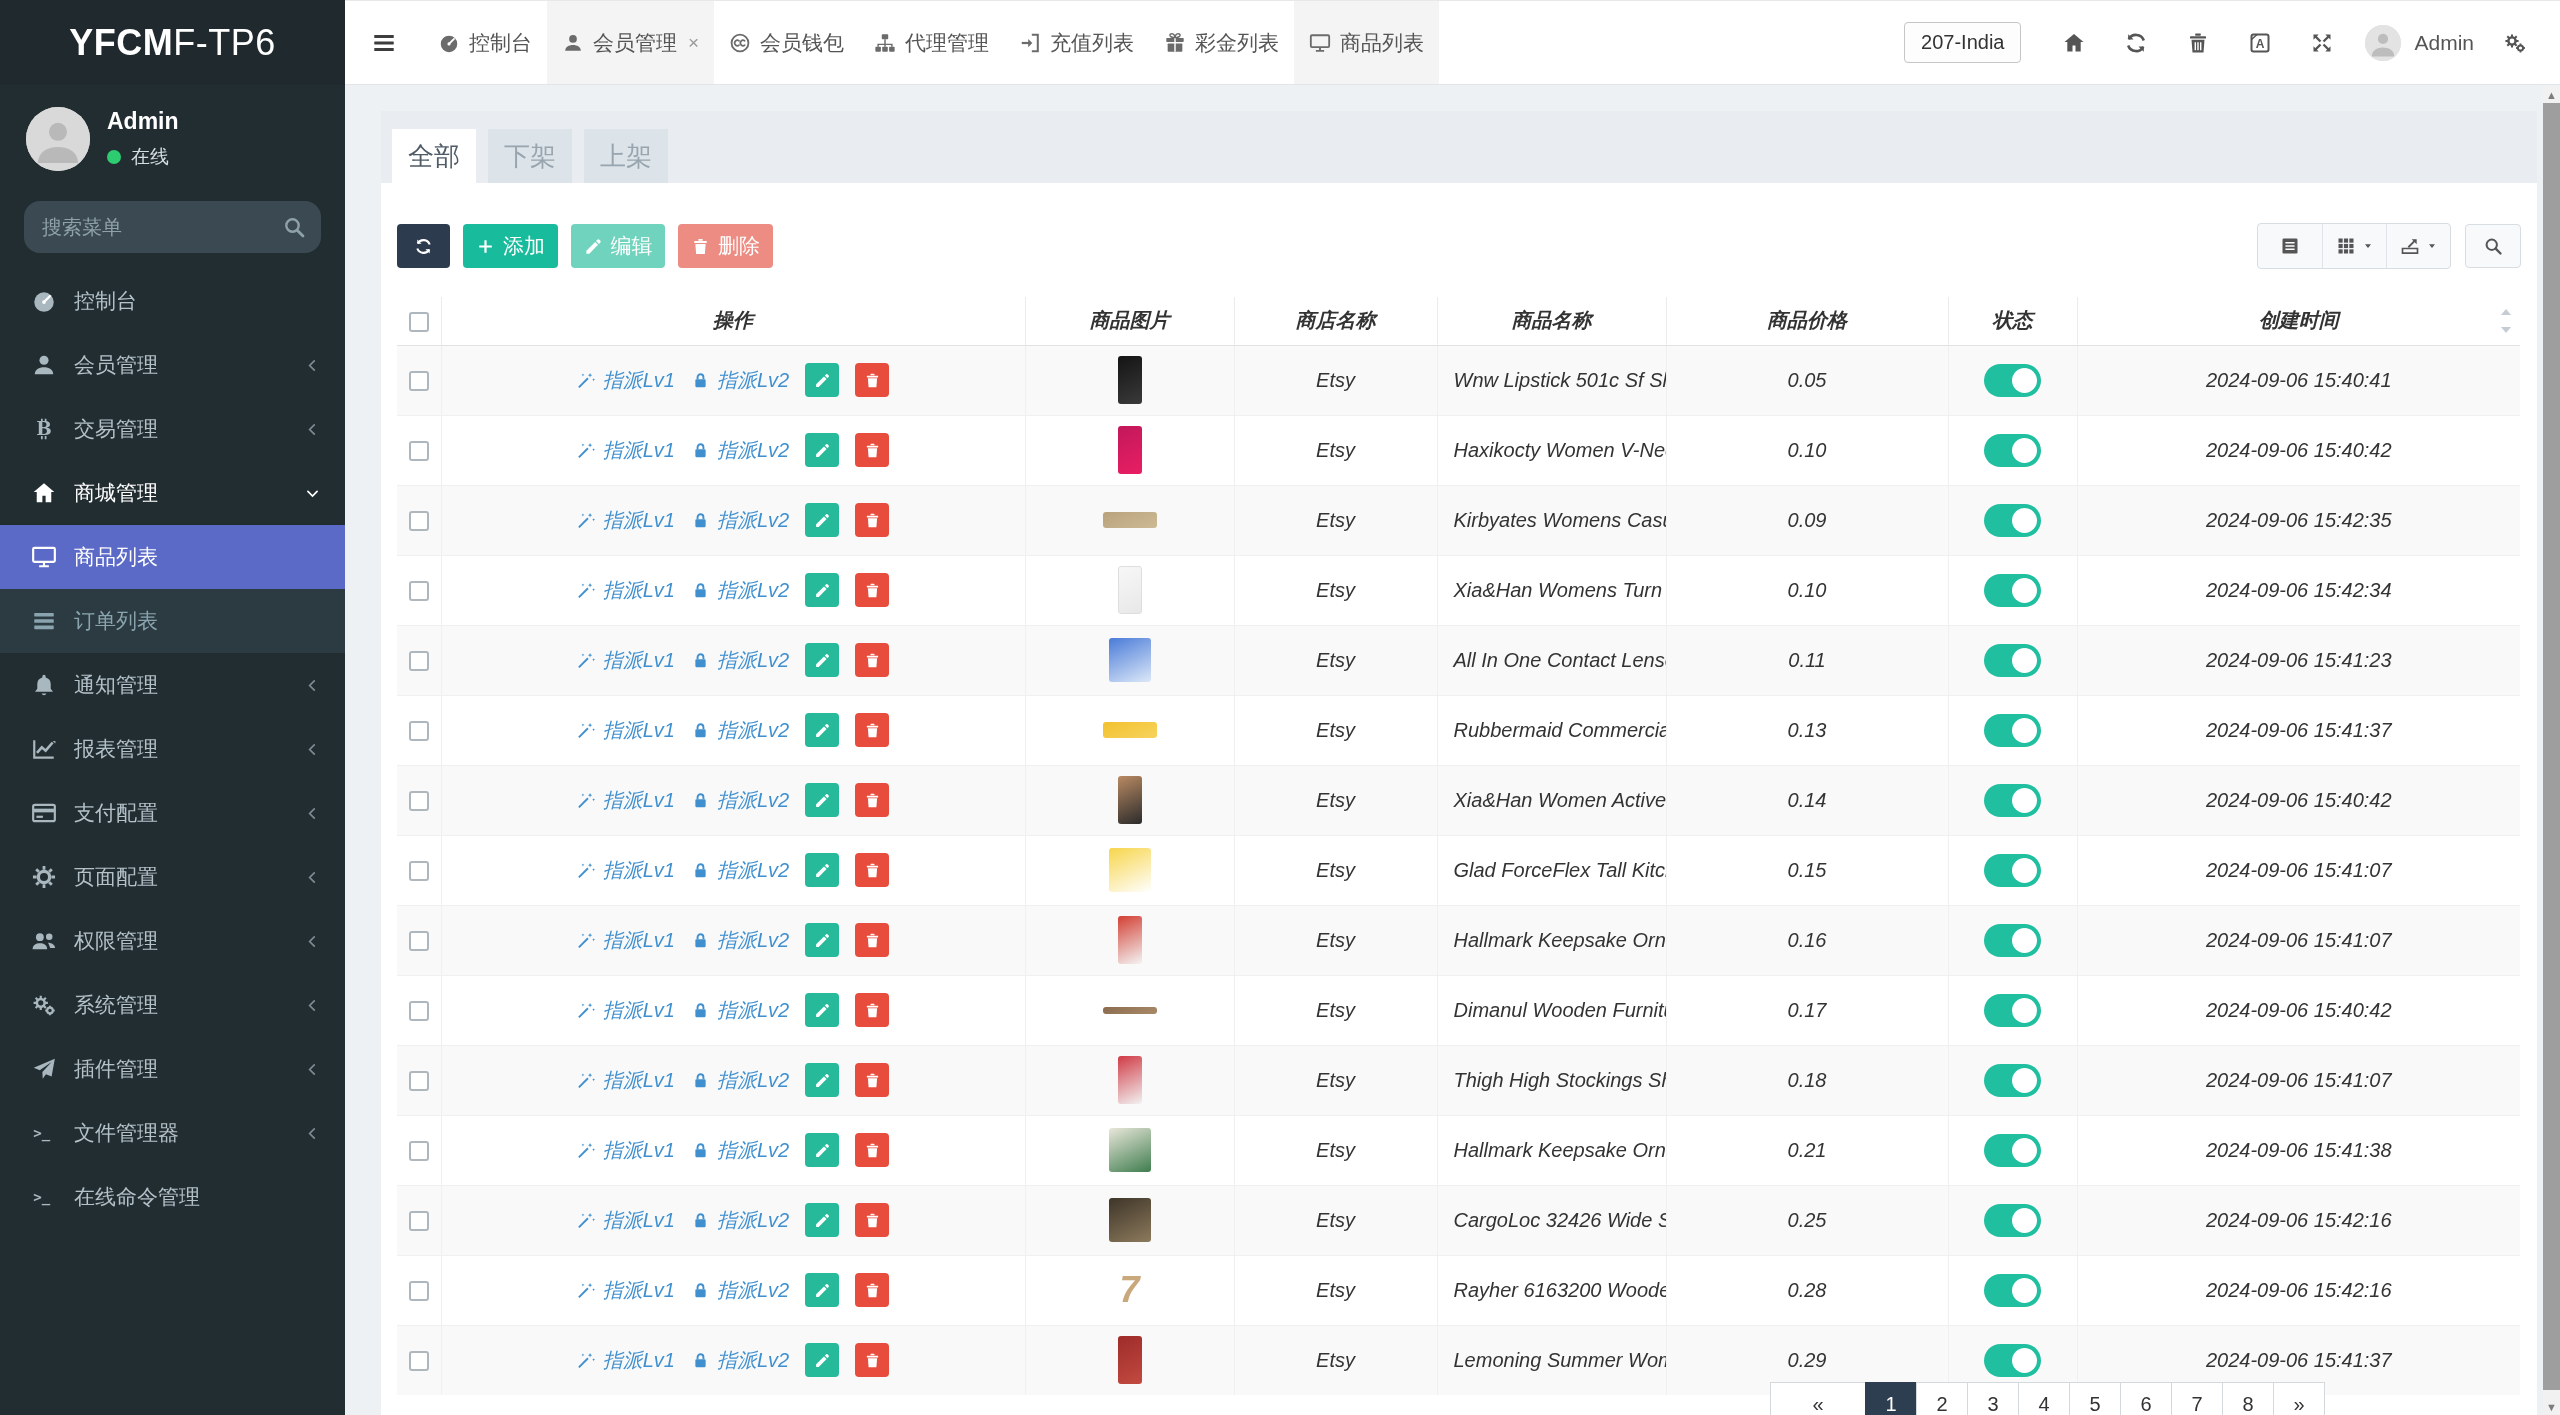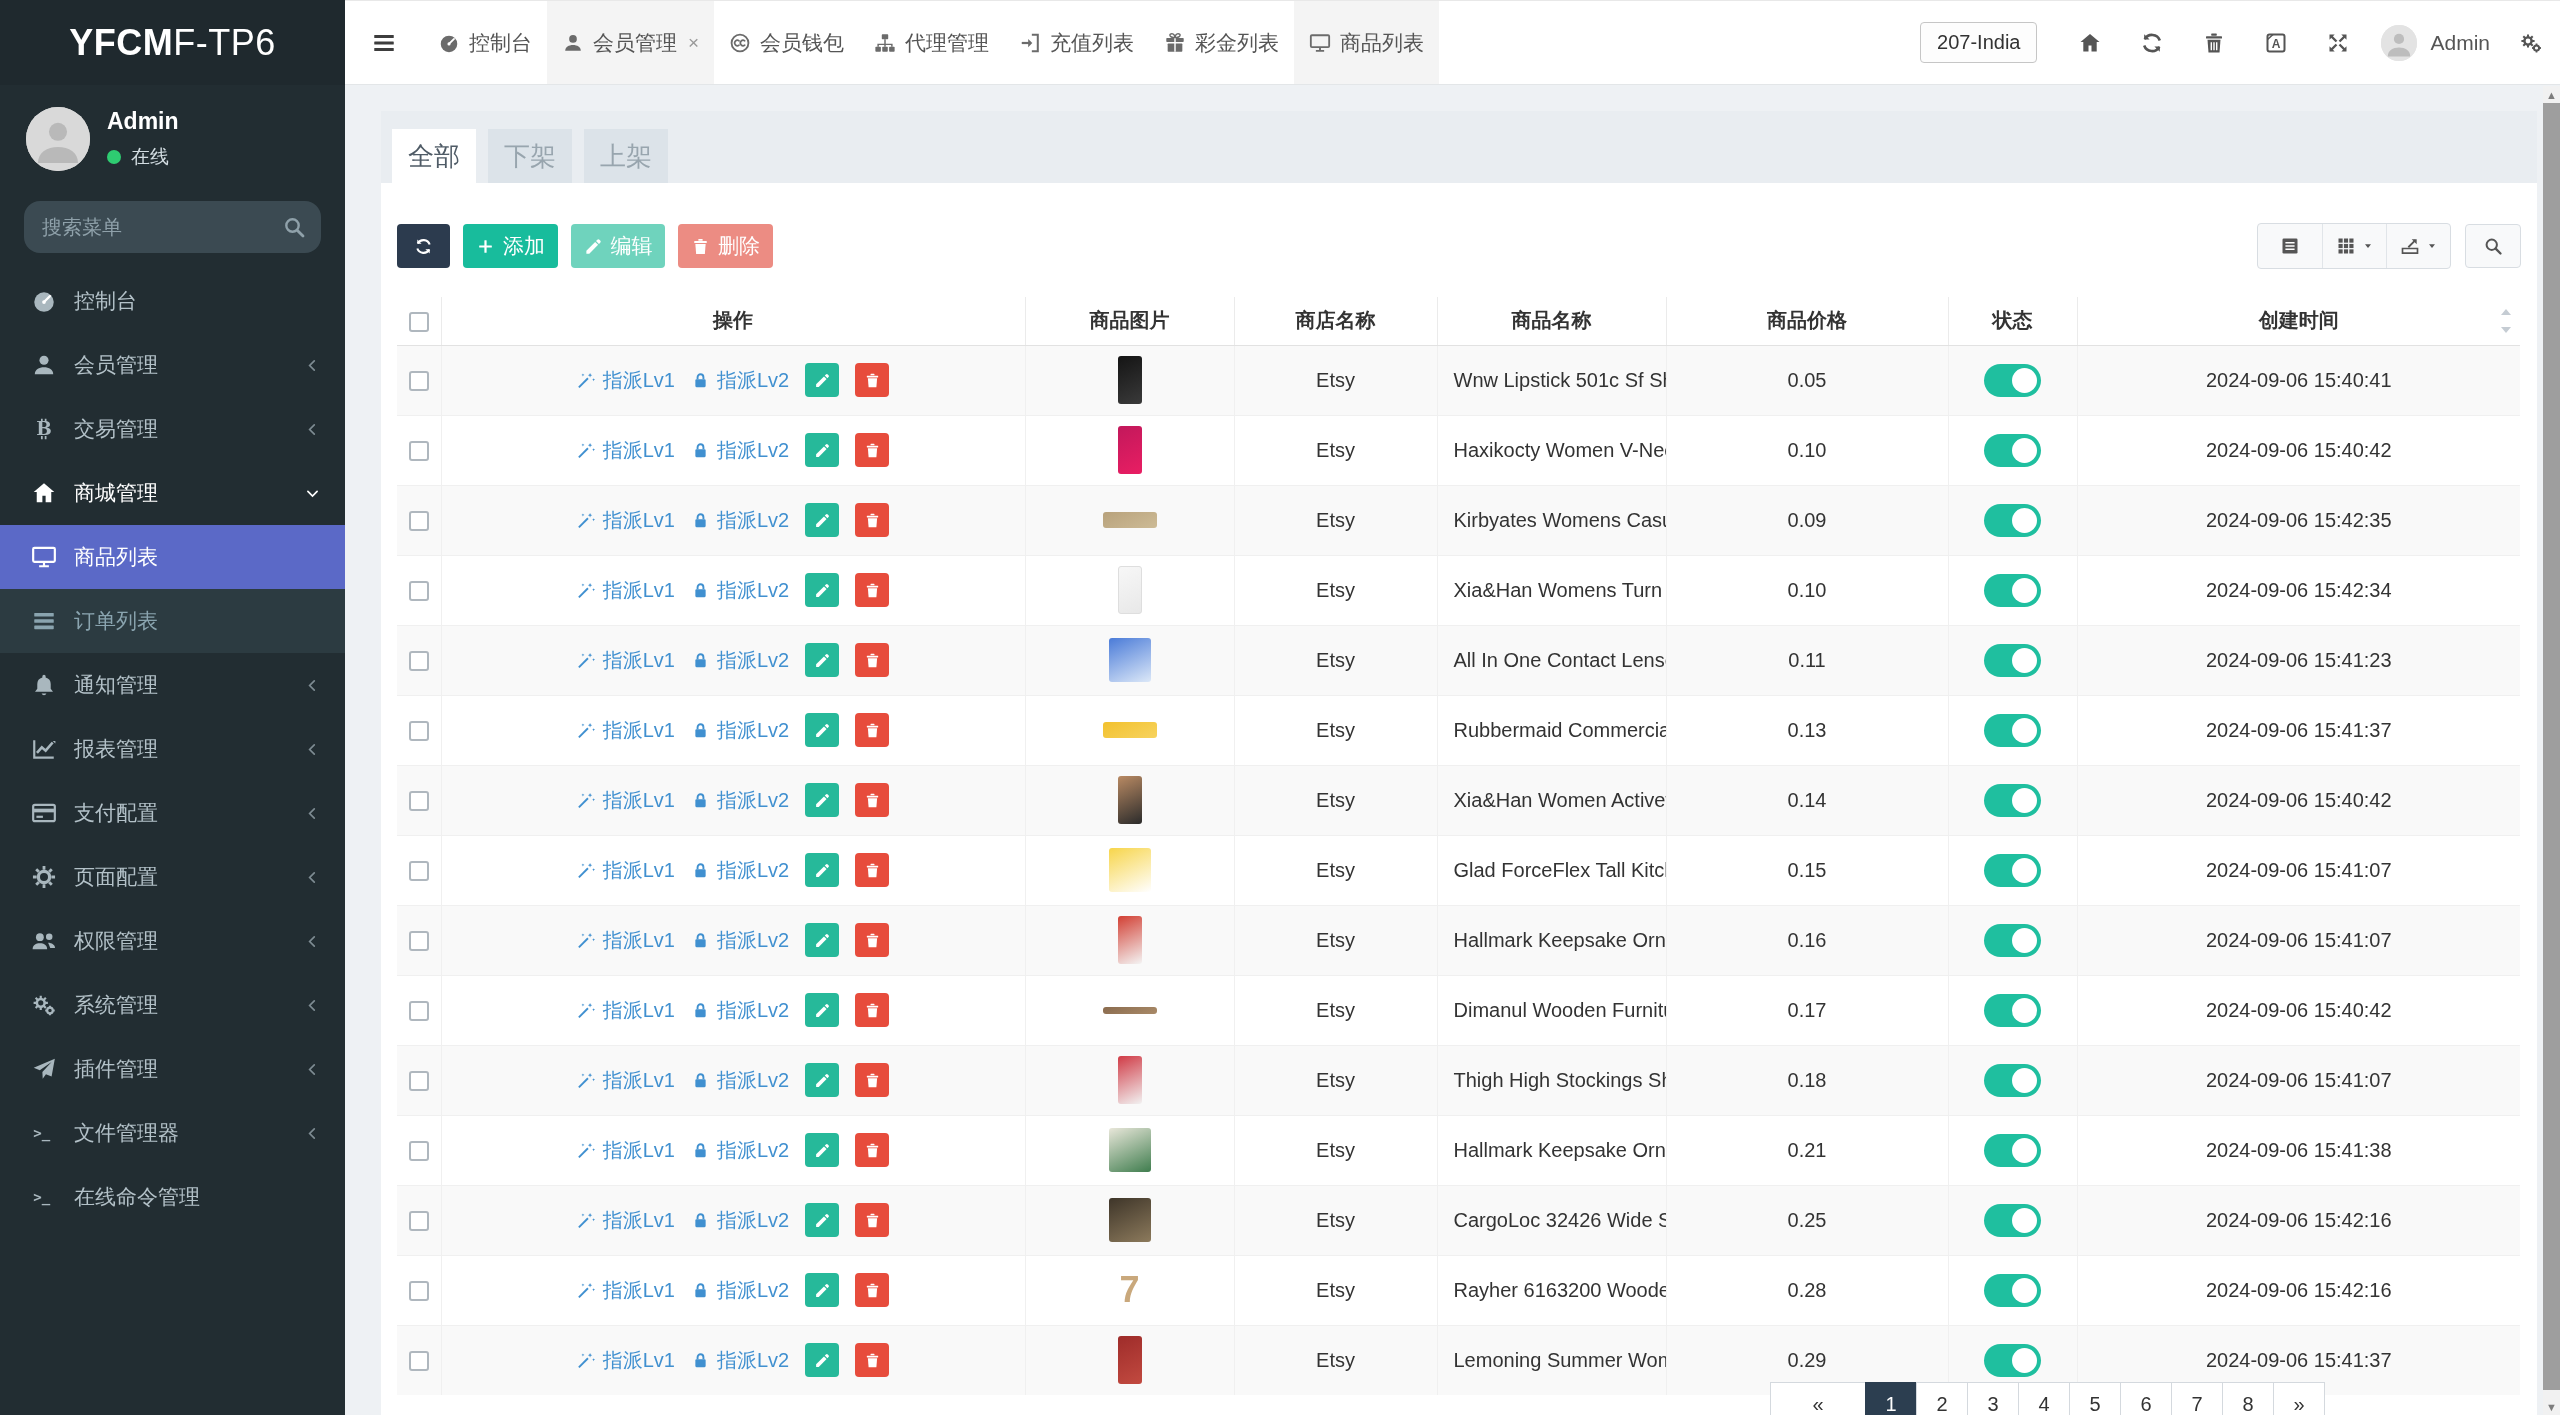--- a/index.html
+++ b/index.html
@@ -42,21 +42,21 @@
   
   .navbar { position:absolute; left:345px; right:0; top:0; height:85px; background:#fff;
     border-top:1px solid #e8e8e8; border-bottom:1px solid #e3e6e8; display:flex; align-items:stretch; z-index:9; }
   .hamburger { width:78px; display:flex; align-items:center; justify-content:center; color:#3d3d3d; cursor:pointer; }
   .hamburger .ic { width:26px; height:26px; }
   .navtabs { display:flex; align-items:stretch; }
   .ntab { display:flex; align-items:center; gap:9px; padding:0 15px; font-size:21px; color:#555; cursor:pointer; }
   .ntab .ic { width:22px; height:22px; color:#6b6b6b; }
   .ntab.active { background:#f4f4f4; }
   .ntab .closex { color:#9a9a9a; font-size:19px; margin-left:2px; }
-  .nav-right { margin-left:auto; display:flex; align-items:center; padding-right:0; }
+  .nav-right { margin-left:auto; display:flex; align-items:center; padding-right:16px; }
   .region-badge { border:1px solid #c6c6c6; border-radius:4px; background:#fdfdfd; padding:8px 16px;
      font-size:20px; color:#333; margin-right:22px; cursor:pointer; }
   .nicon { width:62px; height:85px; display:flex; align-items:center; justify-content:center; color:#555; cursor:pointer; }
   .nicon .ic { width:24px; height:24px; }
   .nav-user { display:flex; align-items:center; gap:13px; padding:0 12px; cursor:pointer; }
   .avatar-sm { width:36px; height:36px; border-radius:50%; background:#e3e3e3; overflow:hidden; }
   .nav-user-name { font-size:21px; color:#555; }
   .nicon.gears { width:58px; }
 
   
@@ -80,21 +80,21 @@
   .btngroup { display:flex; border:1px solid #d8dde2; border-radius:4px; overflow:hidden; background:#f8f9fa; }
   .gbtn { width:64px; height:44px; display:flex; align-items:center; justify-content:center; gap:6px;
      color:#555; border-left:1px solid #e1e5e9; cursor:pointer; }
   .gbtn:first-child { border-left:none; }
   .gbtn .ic { width:20px; height:20px; }
   .gbtn .ic.caret { width:12px; height:12px; }
   .sbtn { width:56px; height:44px; border:1px solid #d8dde2; border-radius:4px; background:#f8f9fa;
      display:flex; align-items:center; justify-content:center; color:#555; cursor:pointer; }
   .sbtn .ic { width:20px; height:20px; }
 
-  table.grid { border-collapse:collapse; table-layout:fixed; width:2123px; margin-top:28px; }
+  table.grid { border-collapse:collapse; table-layout:fixed; width:2123px; margin-top:28px;font-style:italic; }
   table.grid th { height:48px; font-size:20px; font-weight:bold; color:#333; background:#fff;
      border-bottom:1px solid #e2e2e2; border-left:1px solid #ebebeb; position:relative; }
   table.grid th:first-child { border-left:none; }
   table.grid td { height:70px; font-size:20px; color:#333; text-align:center;
      border-left:1px solid #f0f0f0; border-top:1px solid #f0f0f0; }
   table.grid td:first-child { border-left:none; }
   table.grid tbody tr:nth-child(odd) td { background:#f9f9f9; }
   td.pname { text-align:left; padding-left:16px; white-space:nowrap; overflow:hidden; }
   .cb { display:inline-block; width:20px; height:20px; border:2px solid #afb7be; border-radius:3px; background:#fff; vertical-align:middle; cursor:pointer; }
   .ops { display:flex; align-items:center; justify-content:center; gap:16px; }

